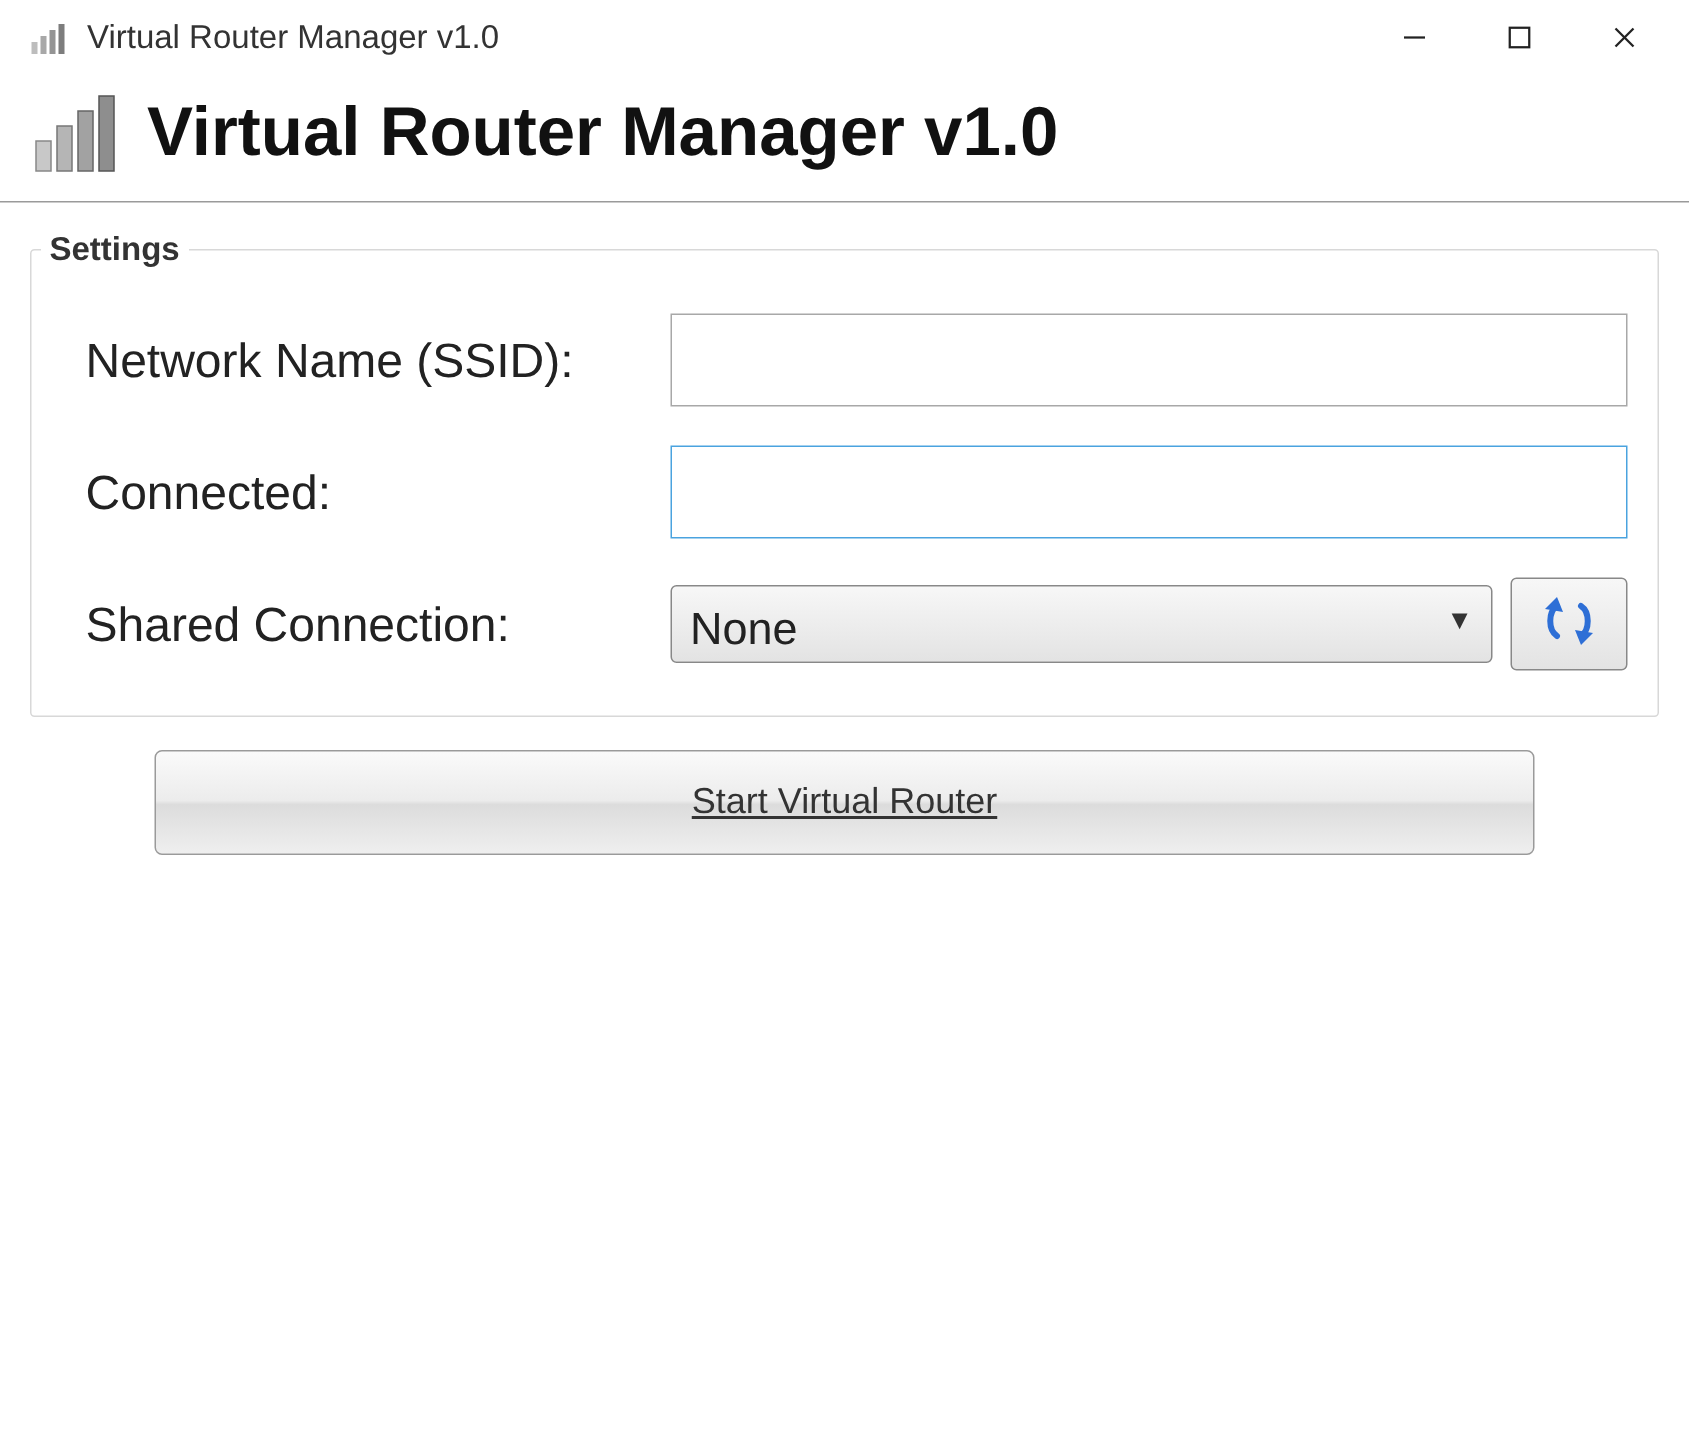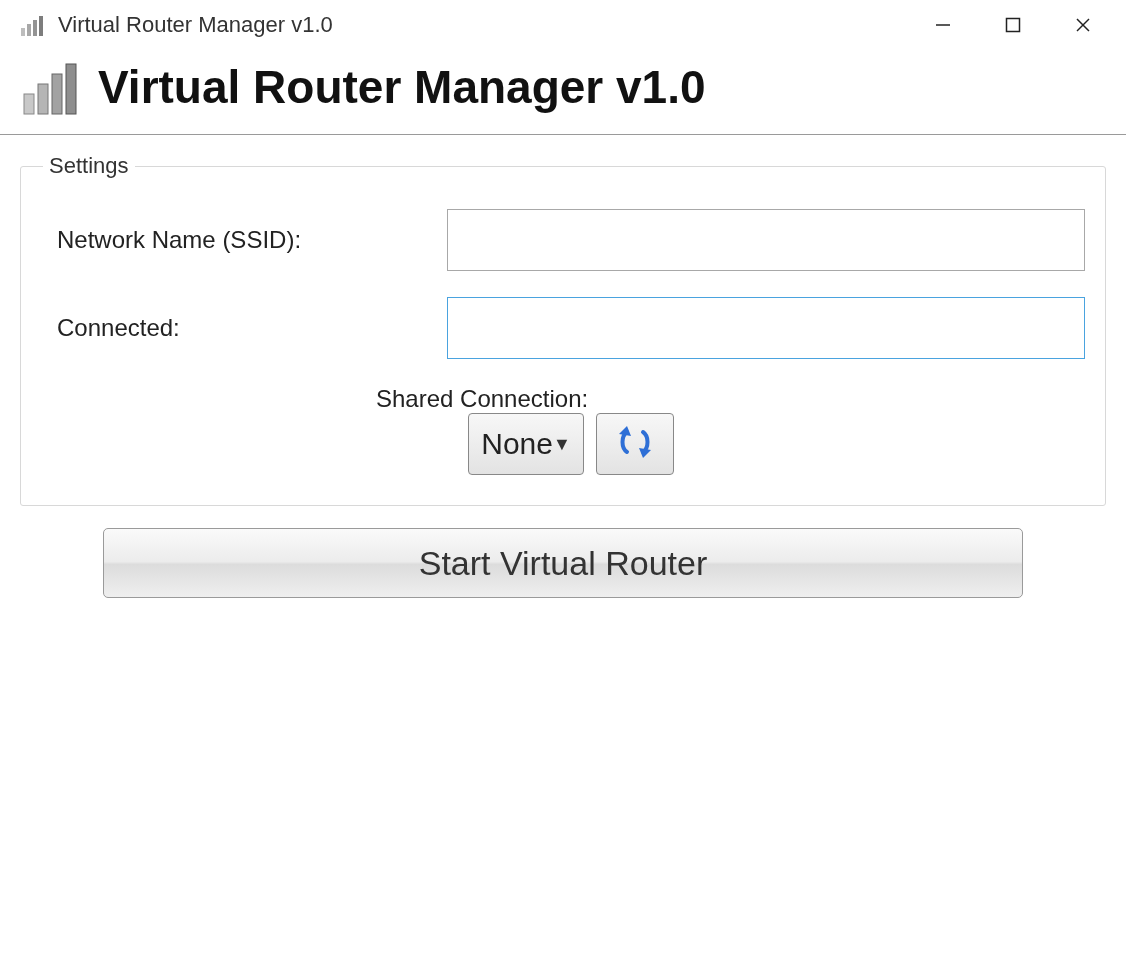--- a/index.html
+++ b/index.html
@@ -49,56 +49,56 @@
     border: 1px solid #d8d8d8;
     border-radius: 3px;
     margin: 0 0 22px 0;
     padding: 0;
     position: relative;
   }
   fieldset.groupbox > legend {
     font-size: 22px;
     color: #333;
     padding: 0 6px;
-    margin-left: 22px;
-    font-weight: 400;
+    margin-left: 6px;
+    font-weight: 700;
   }
 
   
   .settings-body { padding: 30px 20px 30px 36px; }
   .form-row {
     display: flex;
     align-items: center;
     margin-bottom: 26px;
   }
-  .form-row:last-child { margin-bottom: 0; flex-direction: column; }
+  .form-row:last-child { margin-bottom: 0; }
   .form-label {
     width: 390px;
-    font-size: 24px;
+    font-size: 32px;
     color: #222;
     font-weight: 400;
   }
   .text-input {
     flex: 1;
     height: 62px;
     font-size: 28px;
     padding: 4px 10px;
     border: 1px solid #a8a8a8;
     background: #fff;
   }
   .text-input.focused {
     border: 1px solid #4aa3df;
   }
   .combo-wrap { flex: 1; display: flex; align-items: center; gap: 12px; }
   .combo {
     flex: 1;
-    height: 62px;
+    height: 52px;
     padding: 12px 12px;
     display: flex;
-    align-items: center;
+    align-items: flex-start;
     justify-content: space-between;
     font-size: 30px;
     color: #222;
     border: 1px solid #888;
     border-radius: 4px;
     background: linear-gradient(#f7f7f7, #e3e3e3);
     cursor: default;
   }
   .combo .caret { font-size: 18px; color: #333; }
   .refresh-btn {
@@ -108,26 +108,27 @@
     background: linear-gradient(#f7f7f7, #e3e3e3);
     display:flex; align-items:center; justify-content:center;
     cursor: default;
   }
 
   
   .start-row { display:flex; justify-content:center; margin-bottom: 26px; }
   .start-btn {
     width: 920px;
     height: 70px;
-    font-size: 34px;
+    font-size: 24px;
     color: #333;
     border: 1px solid #9a9a9a;
     border-radius: 5px;
     background: linear-gradient(#fafafa 0%, #ececec 48%, #dcdcdc 52%, #efefef 100%);
     cursor: default;
+    text-decoration: underline;
   }
 
   
   .peers-body {
     height: 300px;
     position: relative;
     background: #fff;
   }
   .scrollbar {
     position: absolute;

